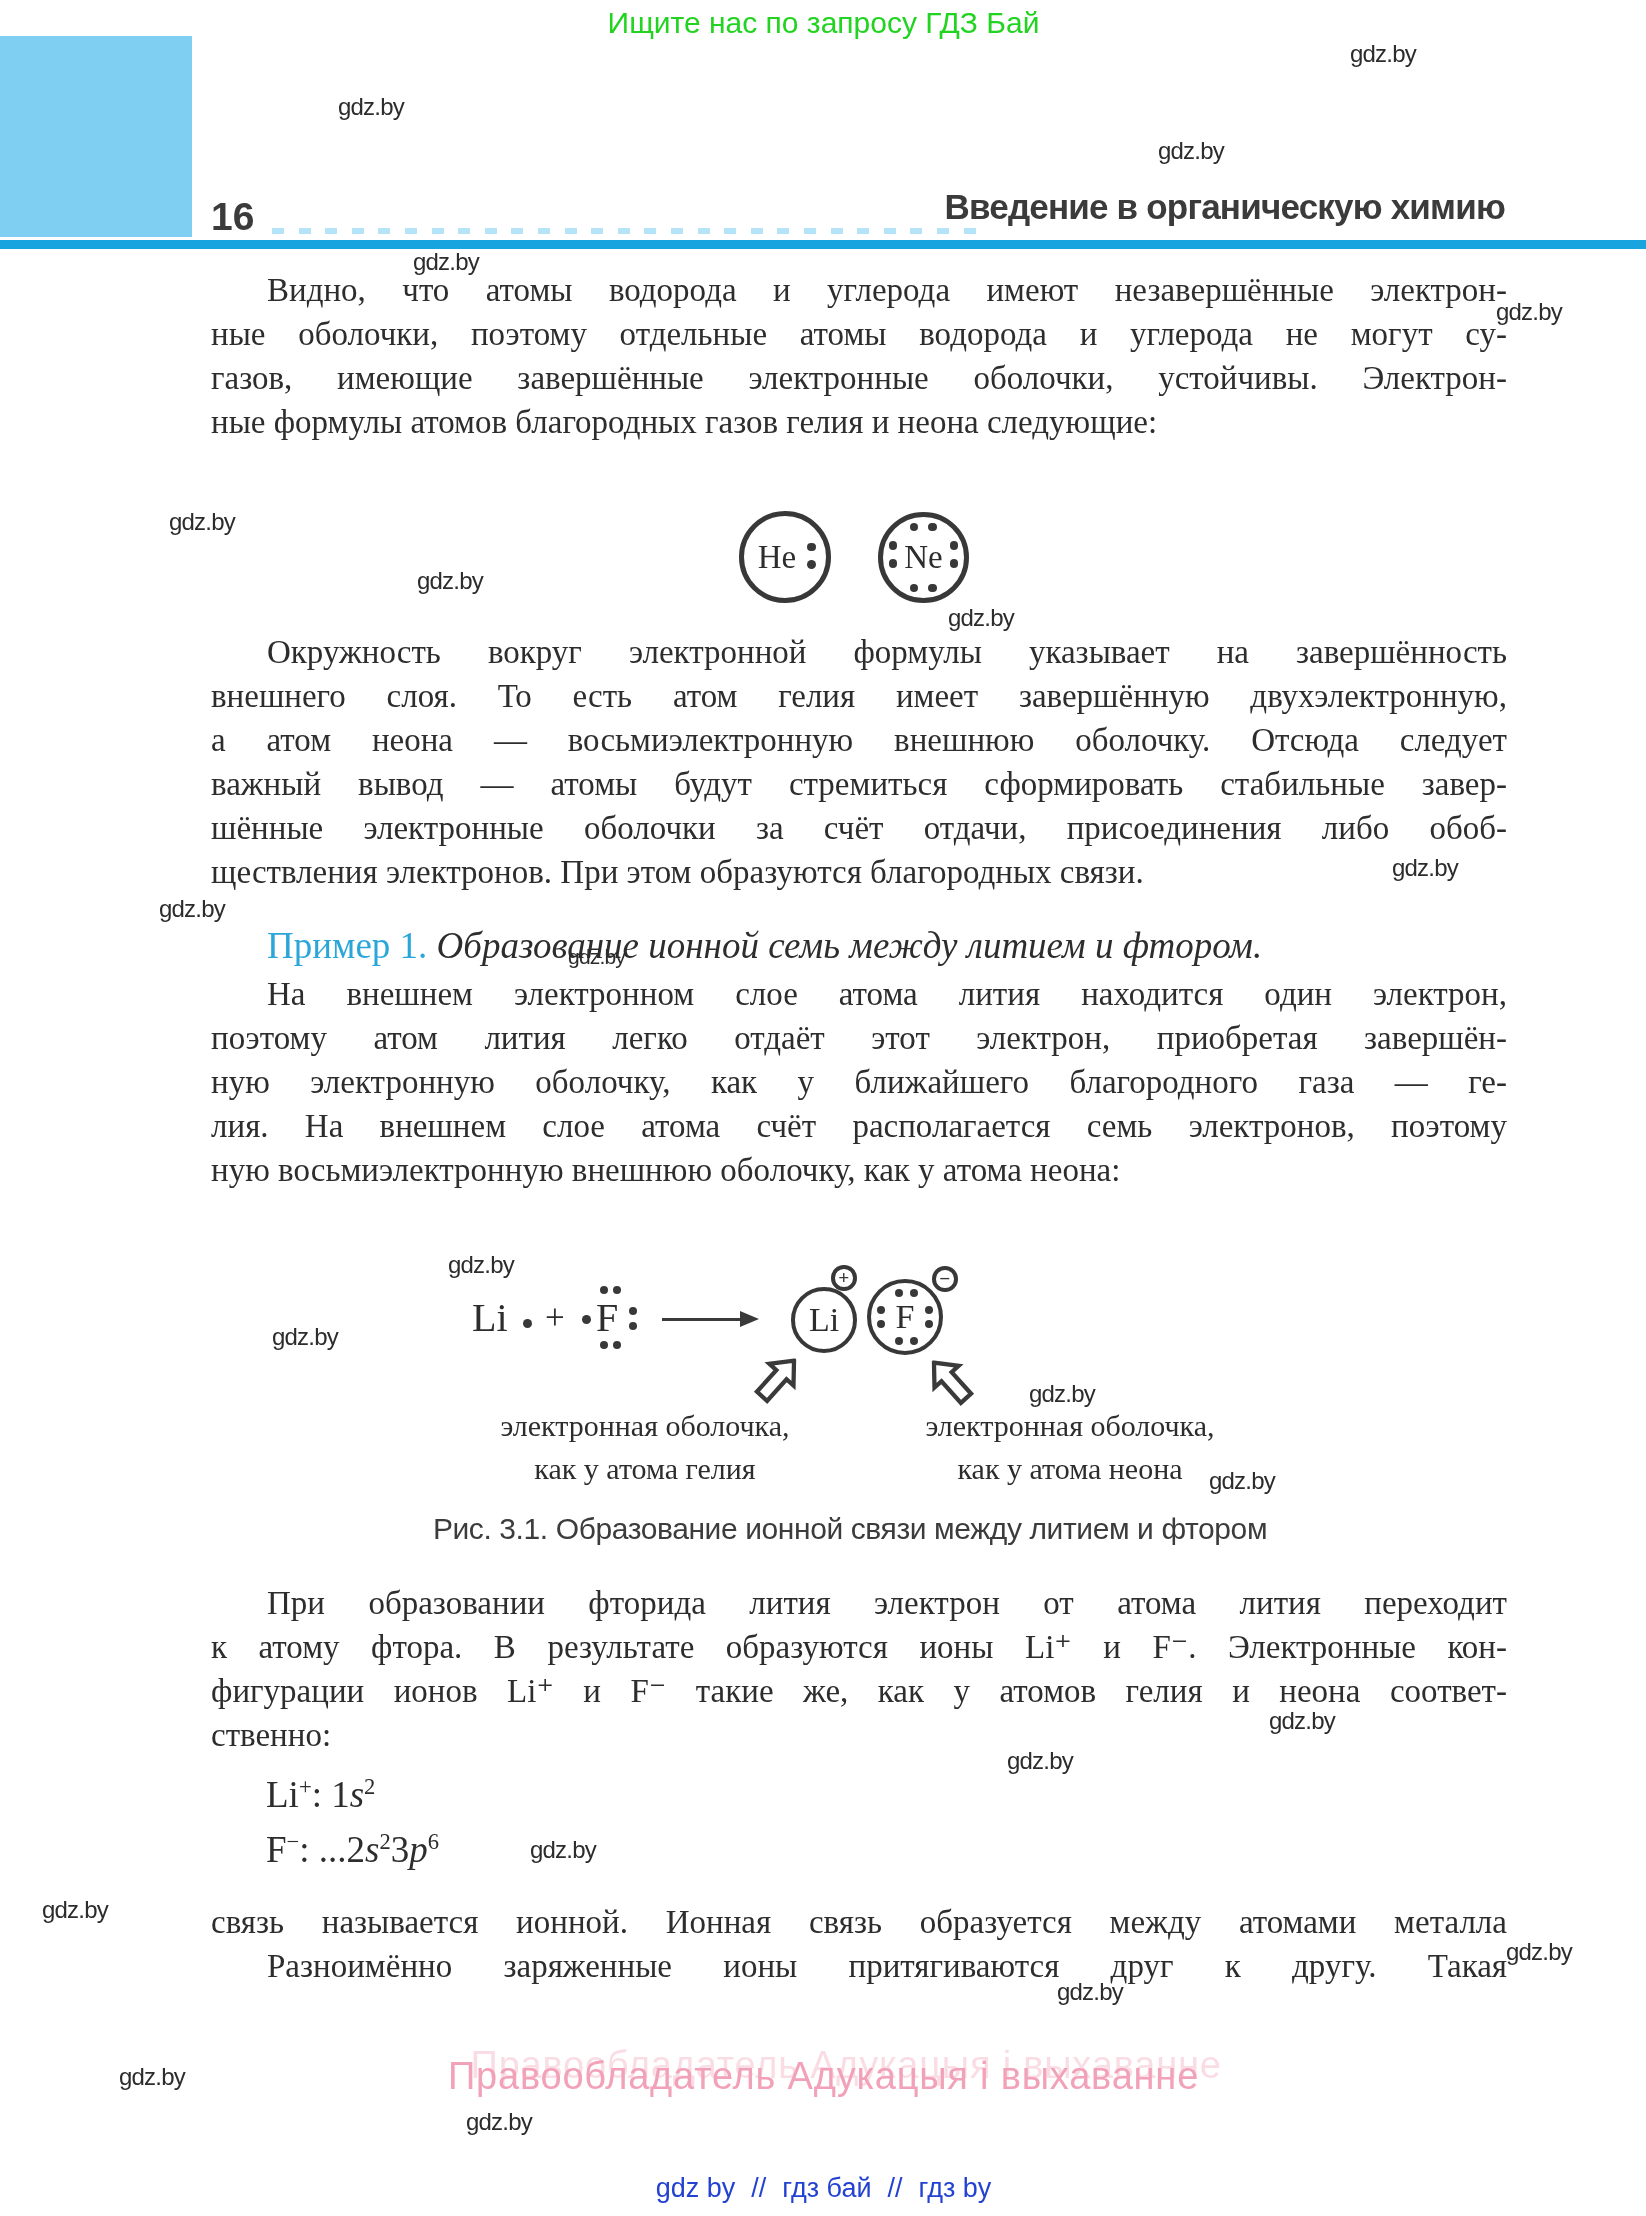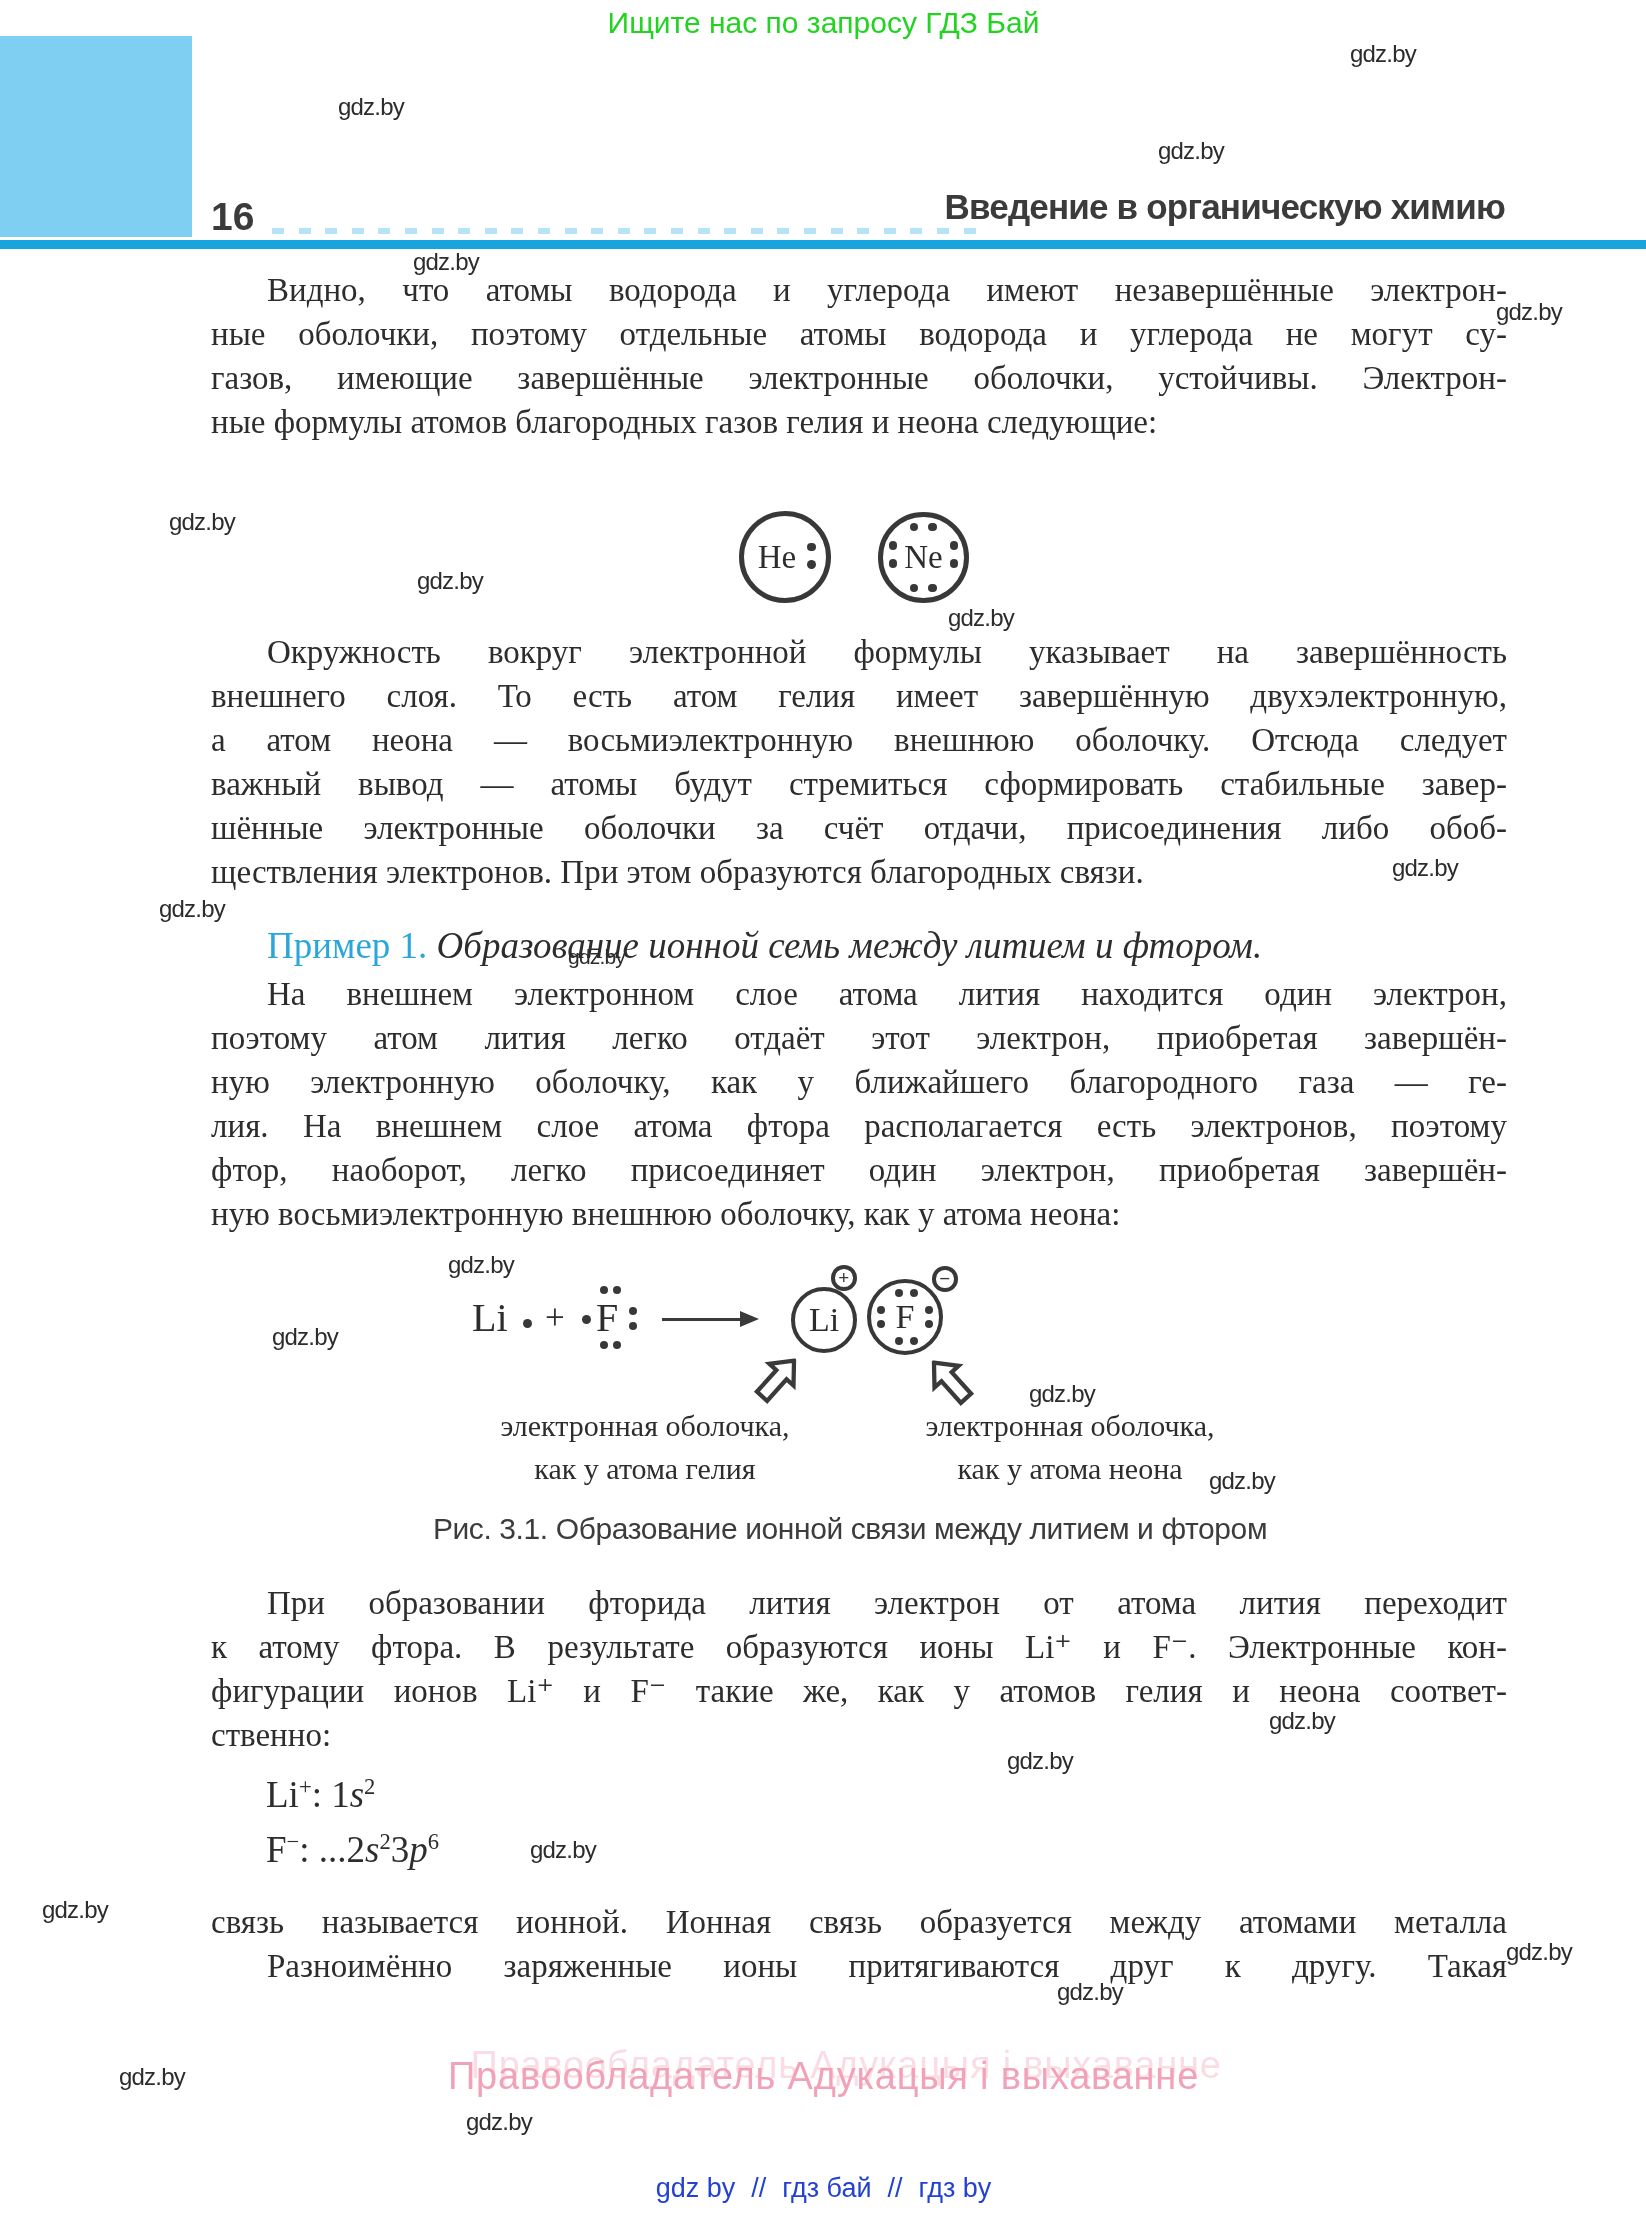--- a/index.html
+++ b/index.html
@@ -119,22 +119,21 @@
 <div class="example-line">
   <span class="example-label">Пример 1.</span>
   <span> </span>
   <span class="example-title">Образование ионной семь между литием и фтором.</span>
 </div>
 
 <div class="para" style="top:972px;">
   <div class="ln fill ind">На внешнем электронном слое атома лития находится один электрон,</div>
   <div class="ln fill">поэтому атом лития легко отдаёт этот электрон, приобретая завершён-</div>
   <div class="ln fill">ную электронную оболочку, как у ближайшего благородного газа — ге-</div>
-  <div class="ln fill">лия. На внешнем слое атома фтора располагается есть электронов, поэтому</div>
-  <div class="ln fill">фтор, наоборот, легко присоединяет один электрон, приобретая завершён-</div>
+  <div class="ln fill">лия. На внешнем слое атома счёт располагается семь электронов, поэтому</div>
   <div class="ln">ную восьмиэлектронную внешнюю оболочку, как у атома неона:</div>
 </div>
 
 <div>
   <span class="rx-text" style="left:472px;top:1294px;">Li</span>
   <span class="edot" style="left:523px;top:1319px;"></span>
   <span class="rx-plus" style="left:545px;top:1298px;">+</span>
   <span class="edot" style="left:582px;top:1315px;"></span>
   <span class="rx-text" style="left:596px;top:1294px;">F</span>
   <span class="edot sm" style="left:600px;top:1286px;"></span>

